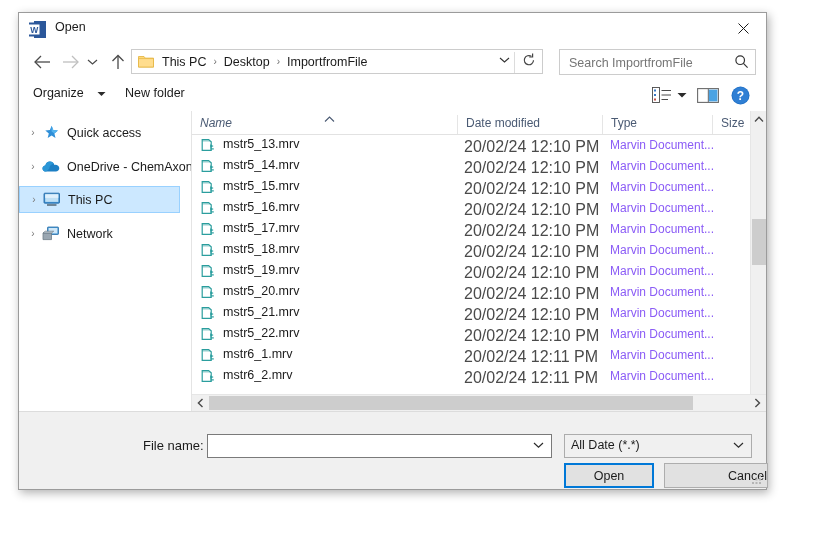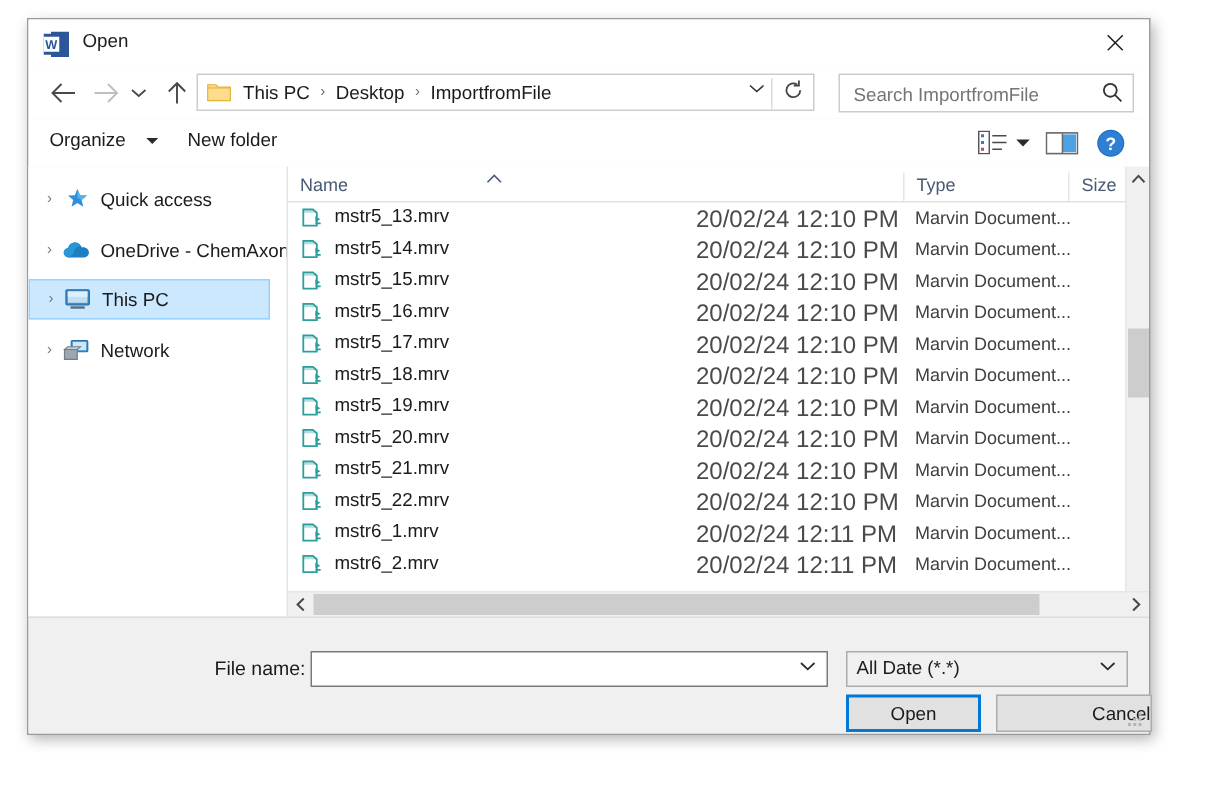--- a/index.html
+++ b/index.html
@@ -254,21 +254,21 @@
     position: absolute;
     top: 4px;
     font-size: 12px;
     color: #4a5a73;
     border-left: 1px solid #e5e5e5;
     height: 19px;
     padding-left: 8px;
     box-sizing: border-box;
     line-height: 16px;
   }
-  .col-h:first-child { border-left: none; }
+  .col-h:first-child { border-left: none; font-style: italic; }
   .sort-caret {
     position: absolute;
     color: #4a5a73;
     font-size: 9px;
   }
   .rows {
     position: absolute;
     left: 0; top: 24px;
     width: 100%;
     bottom: 0;
@@ -292,21 +292,21 @@
   }
   .cell-date {
     position: absolute;
     left: 272px; top: 3px;
     color: #4a4a4a;
     font-size: 16px;
   }
   .cell-type {
     position: absolute;
     left: 418px; top: 3px;
-    color: #404040;
+    color: #8b5cf6;
     font-size: 12px;
   }
   
   .vscroll {
     position: absolute;
     right: 0; top: 0;
     width: 16px; height: 100%;
     background: #f0f0f0;
     border-left: 1px solid #e6e6e6;
     box-sizing: border-box;
@@ -621,20 +621,23 @@
 
         <div class="col-headers">
           <div class="col-h" style="left:0; width:265px;">
             <span>Name</span>
             <span class="sort-caret" style="left:132px; top:-3px;">
               <svg width="11" height="7" viewBox="0 0 11 7">
                   <path d="M1 5.5 L5.5 1 L10 5.5" fill="none" stroke="#4a5a73" stroke-width="1.1"></path>
                 </svg>
             </span>
           </div>
+          <div class="col-h" style="left:265px; width:145px;">
+            <span>Date modified</span>
+          </div>
           <div class="col-h" style="left:410px; width:110px;">
             <span>Type</span>
           </div>
           <div class="col-h" style="left:520px; width:48px;">
             <span>Size</span>
           </div>
           <span class="sort-caret" style="left:570px; top:5px;">
             <svg width="11" height="7" viewBox="0 0 11 7">
                 <path d="M1 5.5 L5.5 1 L10 5.5" fill="none" stroke="#4a5a73" stroke-width="1.1"></path>
               </svg>

